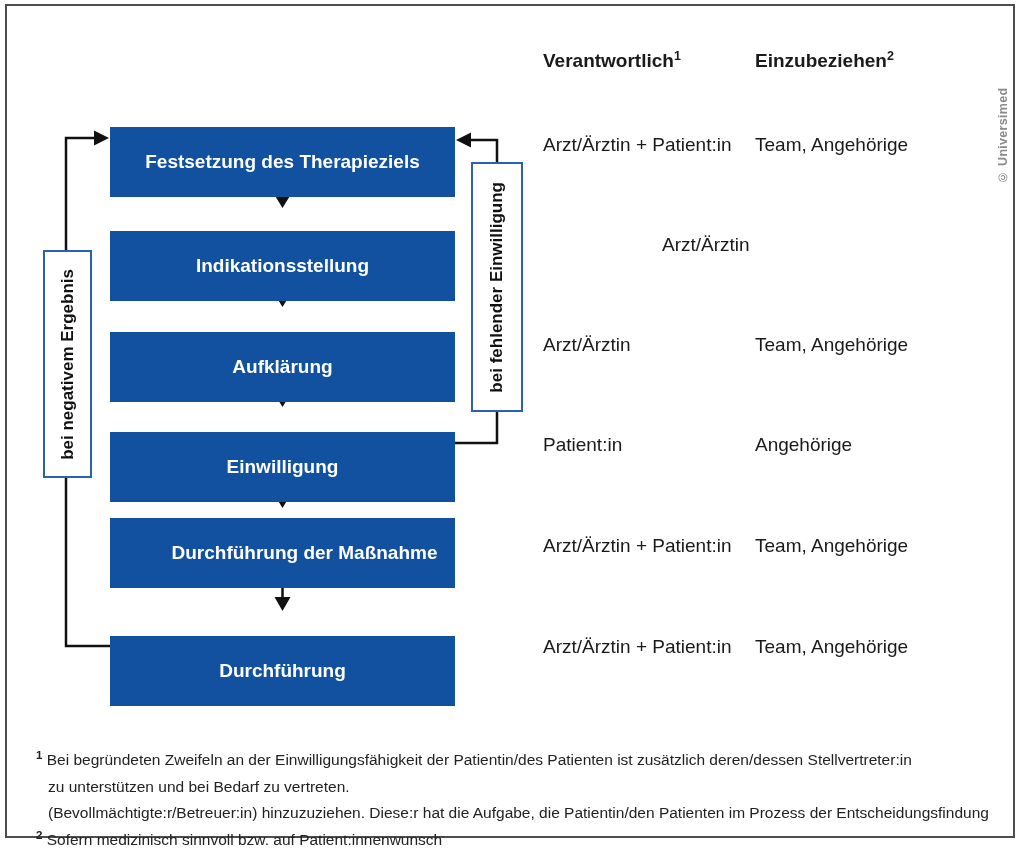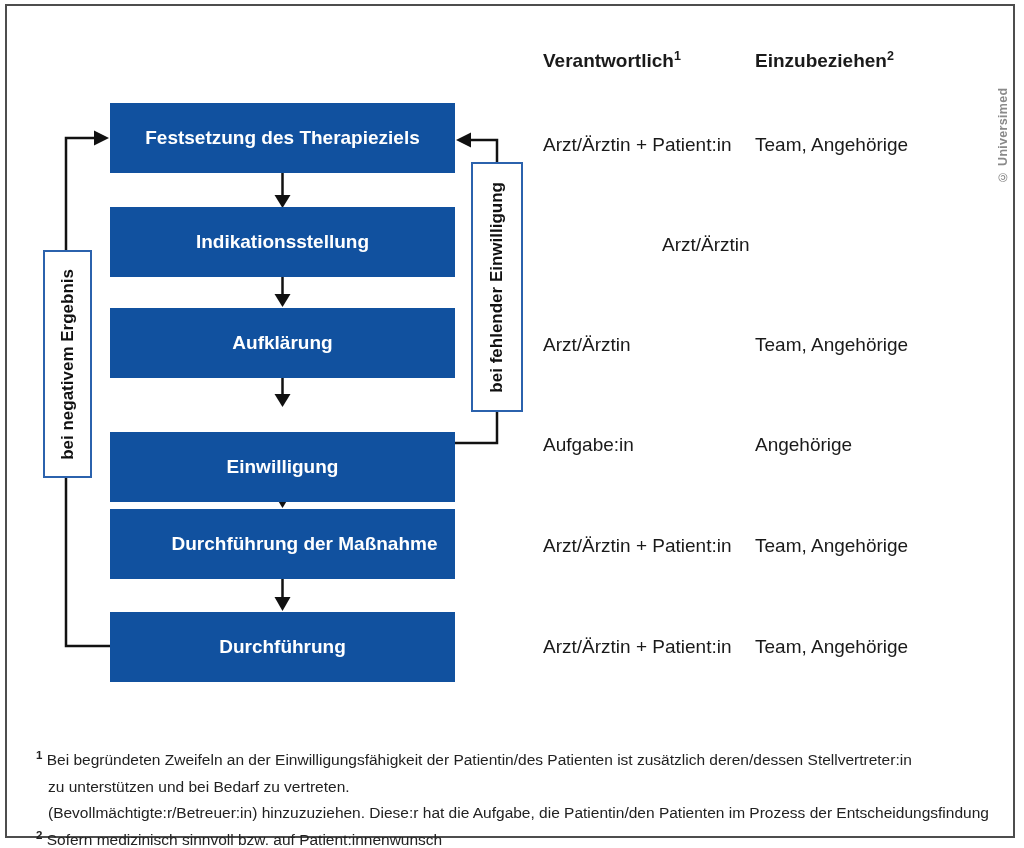--- a/index.html
+++ b/index.html
@@ -36,20 +36,21 @@
   .step-box {
     position: absolute;
     left: 110px; width: 345px; height: 70px;
     background: #11519f;
     color: #ffffff;
     font-weight: bold;
     font-size: 19px;
     display: flex; align-items: center; justify-content: center;
     text-align: center;
     box-sizing: border-box;
+    margin-top: 24px;
   }
   .side-label {
     position: absolute;
     background: #ffffff;
     border: 2px solid #2b62ad;
     box-sizing: border-box;
     display: flex; align-items: center; justify-content: center;
     font-weight: bold;
     font-size: 17px;
     color: #111111;
@@ -125,24 +126,24 @@
 
 <div class="step-box" style="top:103px;">
   <span>Festsetzung des Therapieziels</span>
 </div>
 <div class="step-box" style="top:207px;">
   <span>Indikationsstellung</span>
 </div>
 <div class="step-box" style="top:308px;">
   <span>Aufklärung</span>
 </div>
-<div class="step-box" style="top:432px;">
+<div class="step-box" style="top:408px;">
   <span>Einwilligung</span>
 </div>
-<div class="step-box" style="top:509px;padding-left:44px;">
+<div class="step-box" style="top:494px;padding-left:44px;">
   <span>Durchführung der Maßnahme</span>
 </div>
 <div class="step-box" style="top:612px;">
   <span>Durchführung</span>
 </div>
 
 <div class="side-label" style="left:43px; top:250px; width:49px; height:228px;">
   <span class="vtext">bei negativem Ergebnis</span>
 </div>
 <div class="side-label" style="left:471px; top:162px; width:52px; height:250px;">
@@ -159,21 +160,21 @@
   <div class="col2">Team, Angehörige</div>
 </div>
 <div class="col-row" style="top:232px;">
   <div class="col1">Arzt/Ärztin</div>
 </div>
 <div class="col-row" style="top:332px;">
   <div class="col1">Arzt/Ärztin</div>
   <div class="col2">Team, Angehörige</div>
 </div>
 <div class="col-row" style="top:432px;">
-  <div class="col1">Aufgabe:in</div>
+  <div class="col1">Patient:in</div>
   <div class="col2">Angehörige</div>
 </div>
 <div class="col-row" style="top:533px;">
   <div class="col1">Arzt/Ärztin + Patient:in</div>
   <div class="col2">Team, Angehörige</div>
 </div>
 <div class="col-row" style="top:634px;">
   <div class="col1">Arzt/Ärztin + Patient:in</div>
   <div class="col2">Team, Angehörige</div>
 </div>

